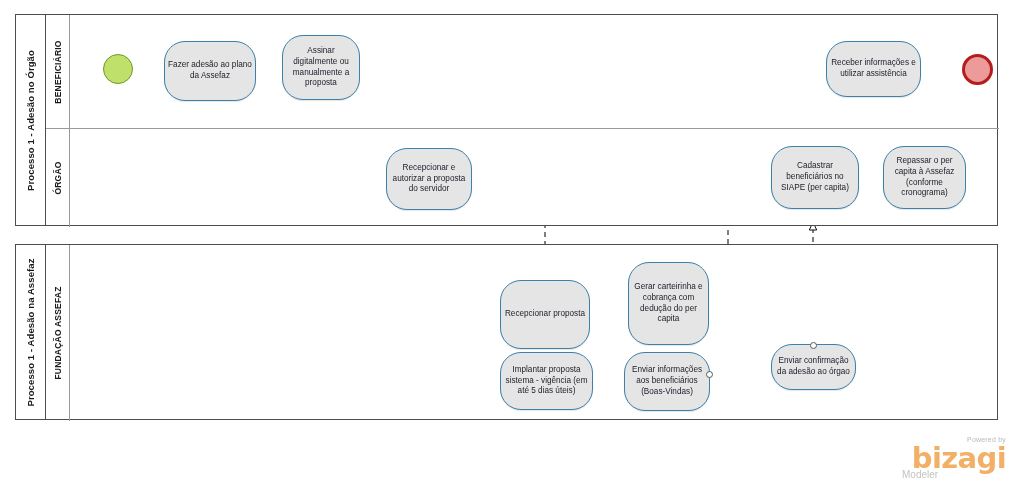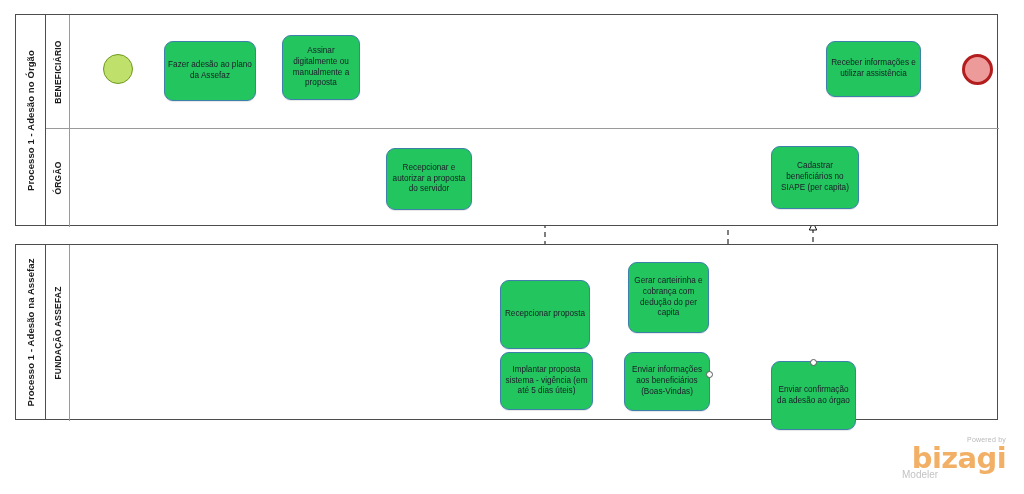--- a/index.html
+++ b/index.html
@@ -81,23 +81,23 @@
     font-size: 8.5px;
     font-weight: bold;
     color: #1a1a1a;
     letter-spacing: 0.2px;
   }
 
   
   .task {
     position: absolute;
     box-sizing: border-box;
-    background: #22c55e;
+    background: #e5e5e5;
     border: 1.6px solid #3d80ab;
-    border-radius: 9px;
+    border-radius: 21px;
     display: flex;
     align-items: center;
     justify-content: center;
     text-align: center;
     font-size: 8.2px;
     line-height: 1.33;
     color: #1c1c28;
     padding: 14px 3px;
     box-shadow: 0 1px 1px rgba(0,0,0,0.10);
   }
@@ -259,39 +259,42 @@
 
   <div class="task" style="left:826px; top:41px; width:95px; height:56px;">
     <span>Receber informações e utilizar assistência</span>
   </div>
 
 
   <div class="task" style="left:771px; top:146px; width:88px; height:63px;">
     <span>Cadastrar beneficiários no SIAPE (per capita)</span>
   </div>
 
+  <div class="task" style="left:883px; top:146px; width:83px; height:63px;">
+    <span>Repassar o per capita à Assefaz (conforme cronograma)</span>
+  </div>
 
   <div class="task" style="left:500px; top:280px; width:90px; height:69px;">
     <span>Recepcionar proposta</span>
   </div>
 
   <div class="task" style="left:500px; top:352px; width:93px; height:58px;">
     <span>Implantar proposta sistema - vigência (em até 5 dias úteis)</span>
   </div>
 
-  <div class="task" style="left:628px; top:262px; width:81px; height:71px;text-align:center;">
+  <div class="task" style="left:628px; top:262px; width:81px; height:83px;text-align:center;">
     <span>Gerar carteirinha e cobrança com dedução do per capita</span>
   </div>
 
   <div class="task" style="left:624px; top:352px; width:86px; height:59px;">
     <span>Enviar informações aos beneficiários (Boas-Vindas)</span>
     <div class="msg-dot" style="right:-3.5px; top:50%; margin-top:-11px;"></div>
   </div>
 
-  <div class="task" style="left:771px; top:361px; width:85px; height:69px;">
+  <div class="task" style="left:771px; top:344px; width:85px; height:46px;">
     <span>Enviar confirmação da adesão ao órgao</span>
     <div class="msg-dot" style="left:50%; margin-left:-3.5px; top:-3.5px;"></div>
   </div>
 
   <div id="bizagi-logo">
     <div class="powered">Powered by</div>
     <div class="wordmark">bizagi</div>
     <div class="modeler">Modeler</div>
   </div>
 

